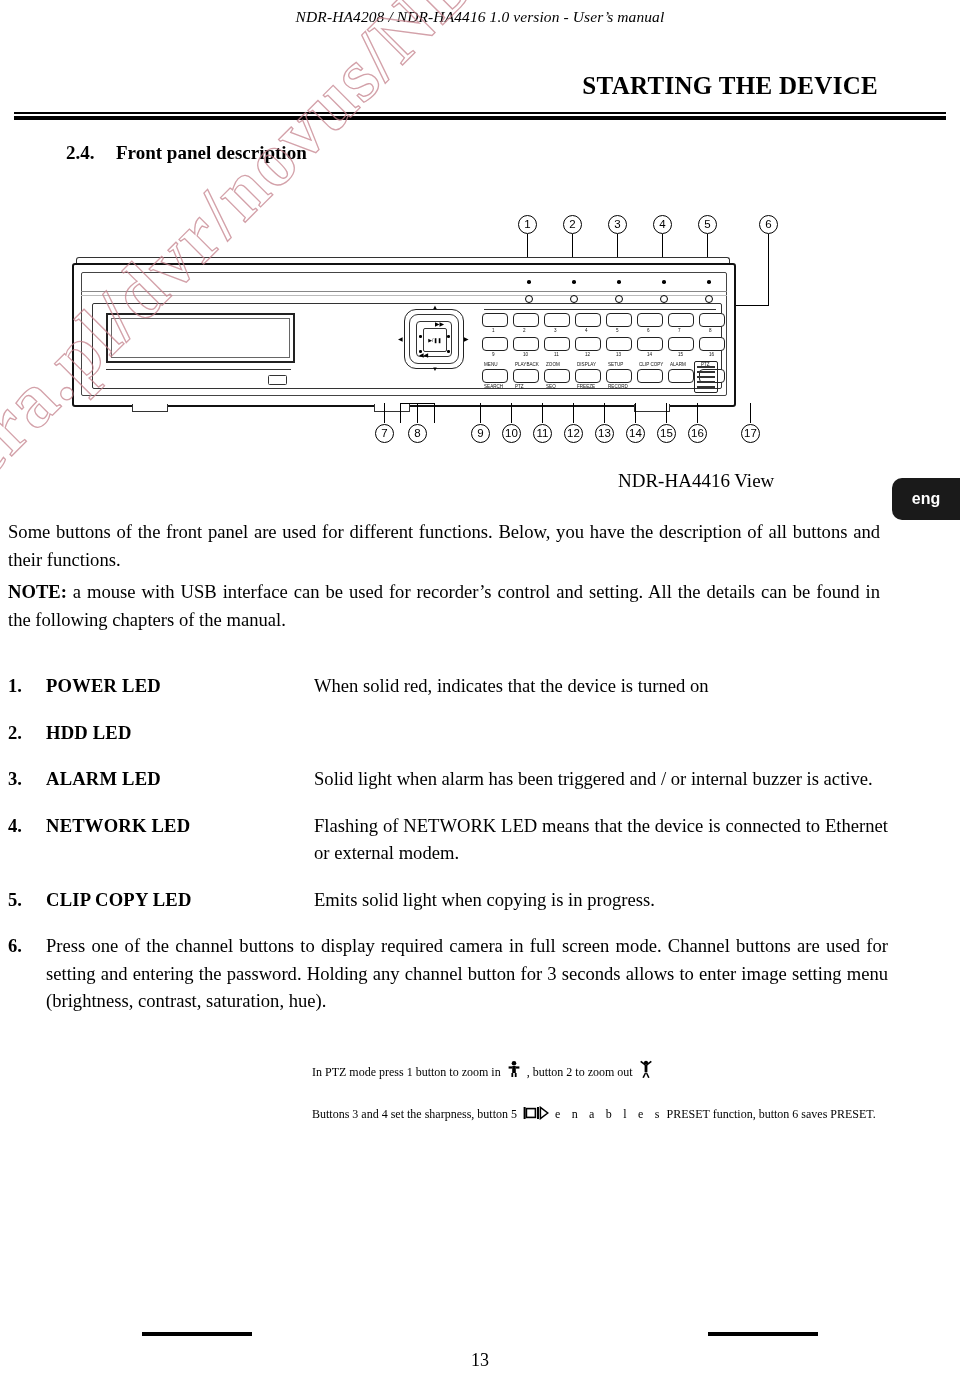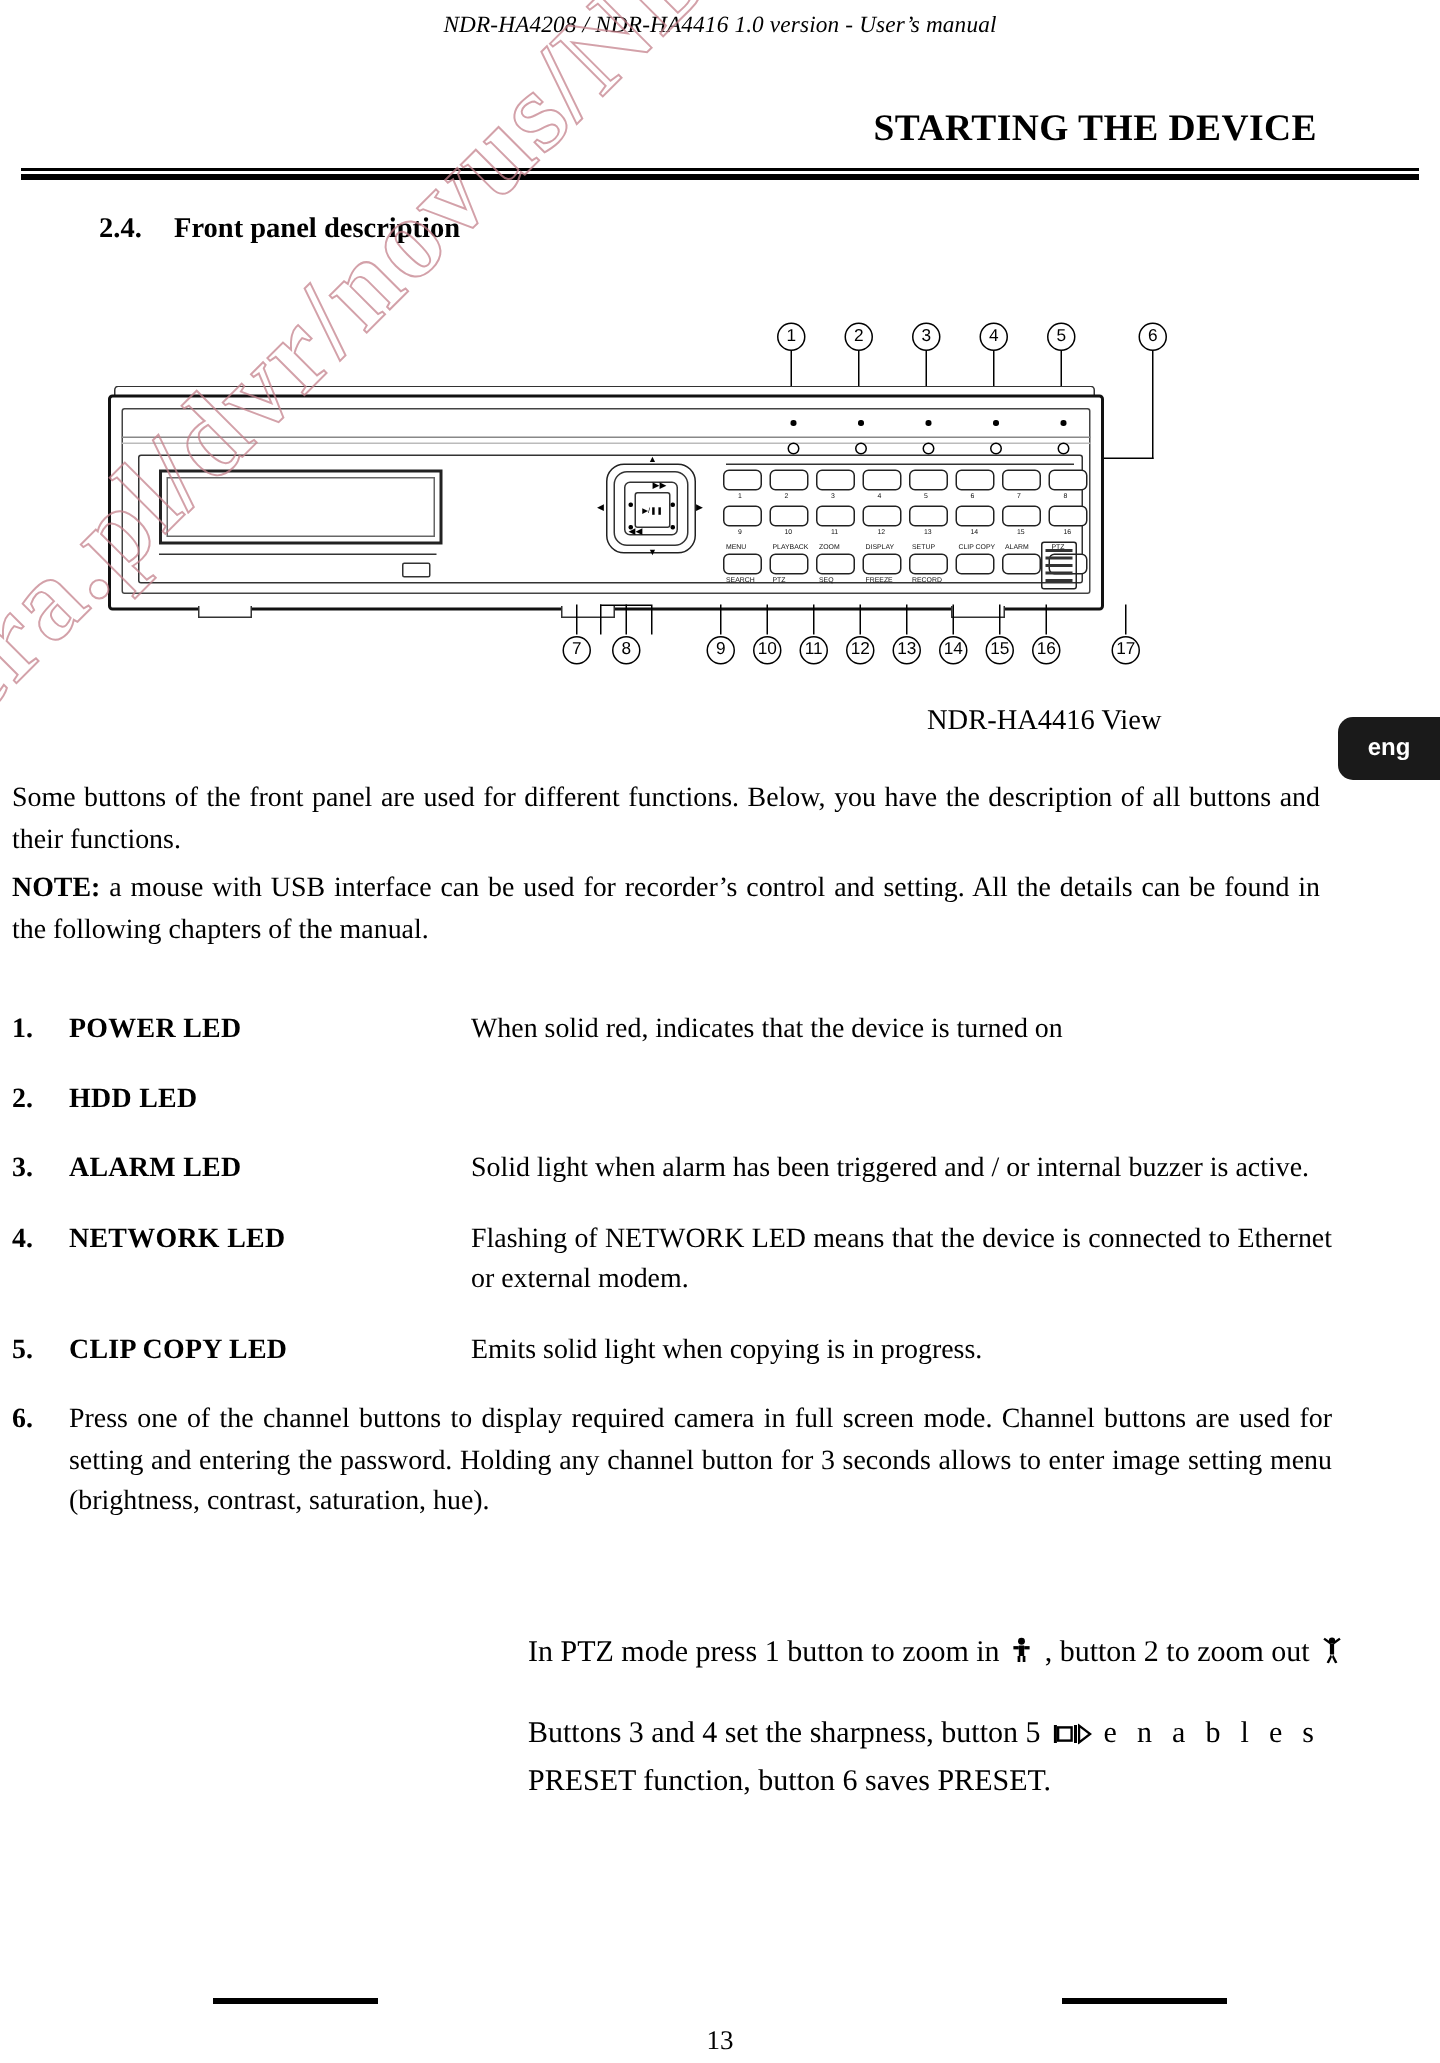--- a/index.html
+++ b/index.html
@@ -344,25 +344,24 @@
     flex: 1 1 auto;
     font-size: 18.6px;
     line-height: 1.48;
     text-align: justify;
   }
 
   
   .ptz-block {
     position: absolute;
     left: 312px;
-    top: 1086px;
+    top: 1060px;
     width: 578px;
-    font-size: 20px;
+    font-size: 12px;
     line-height: 1.50;
-    margin-left: 40px;
   }
   .ptz-block .ptz-line2 { margin-top: 22px; }
   .gl-icon {
     display: inline-block;
     vertical-align: -2px;
     margin: 0 3px;
   }
   .spaced { letter-spacing: 4.2px; font-family: Liberation Serif, serif; }
 
   

